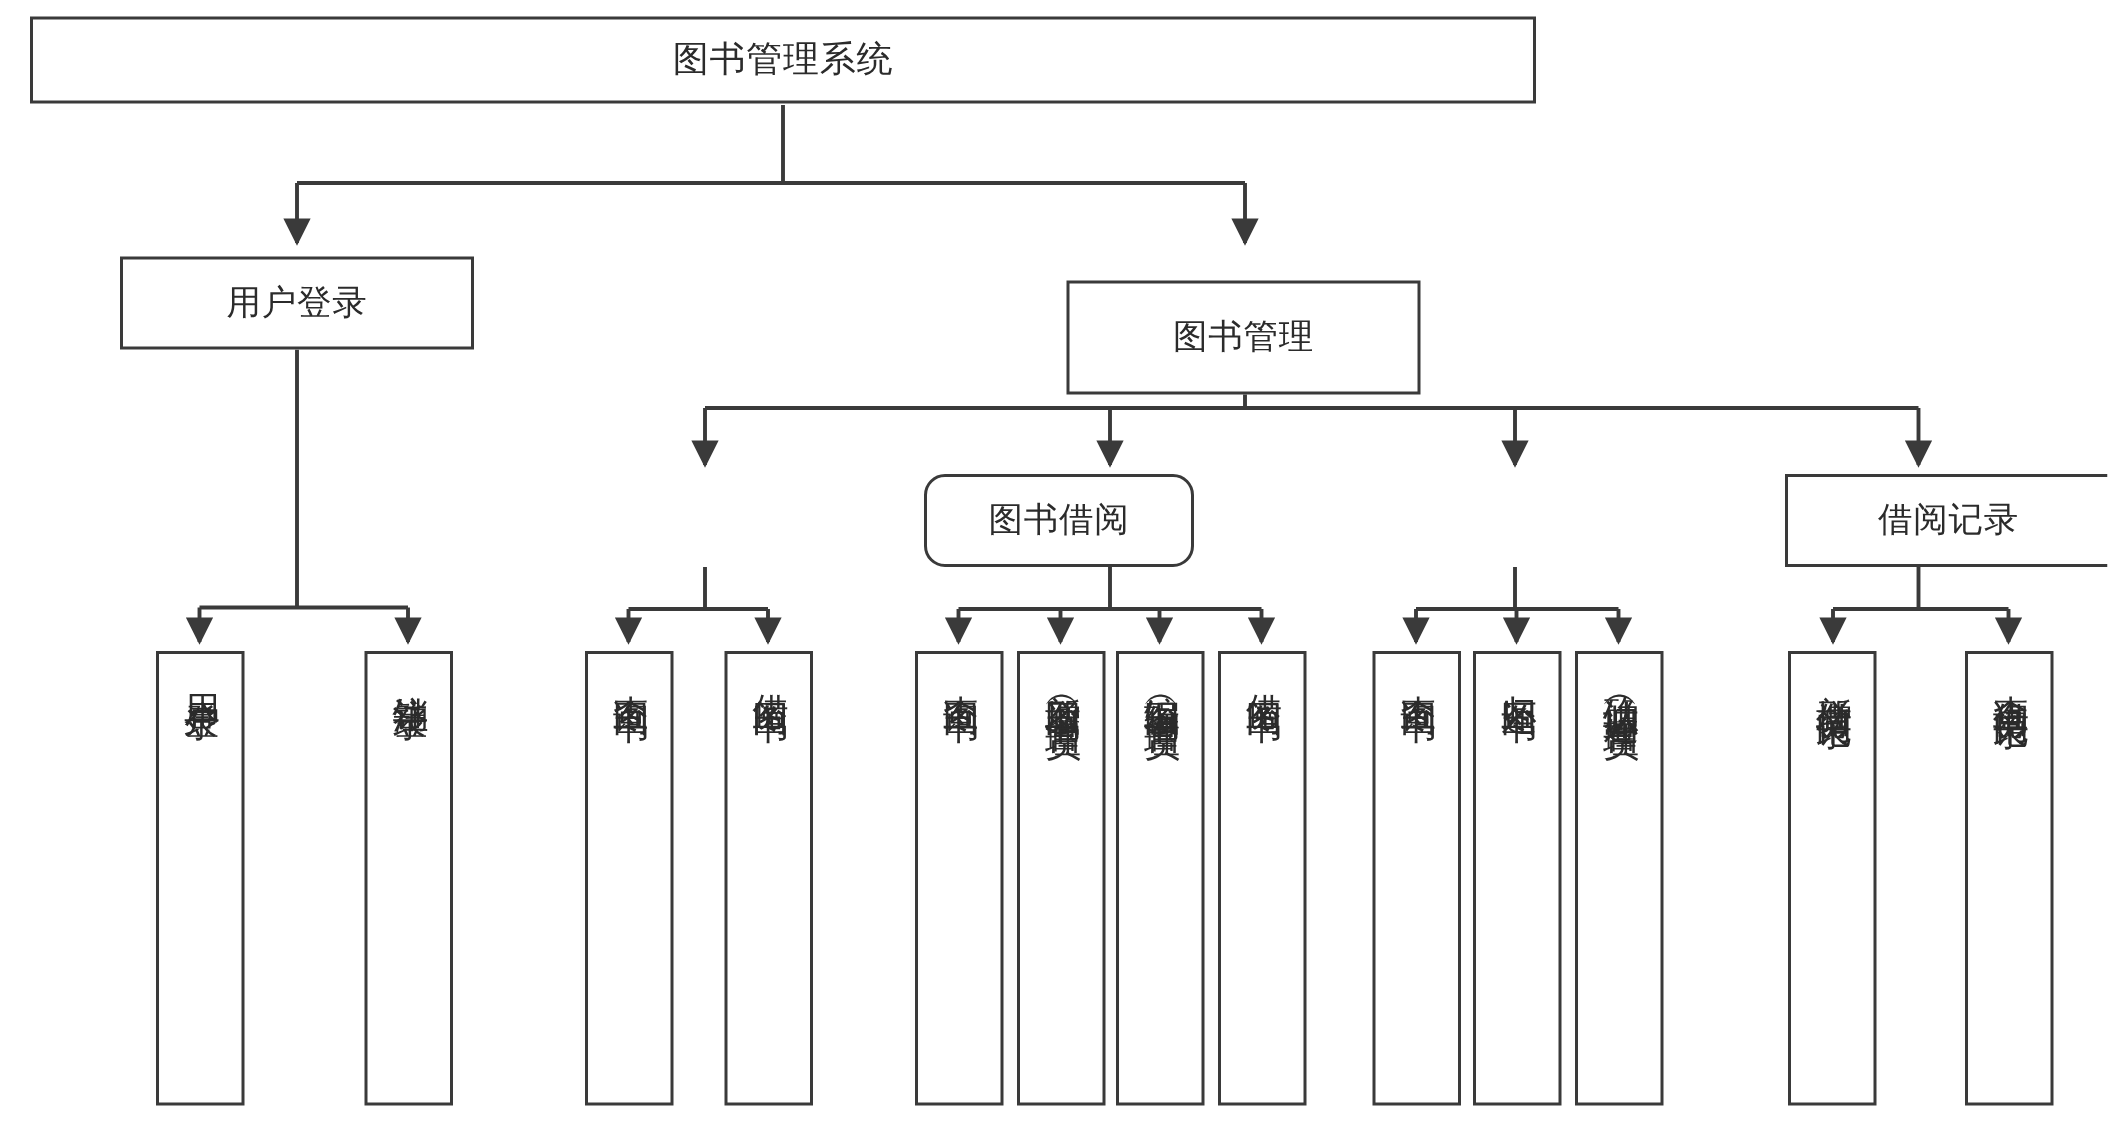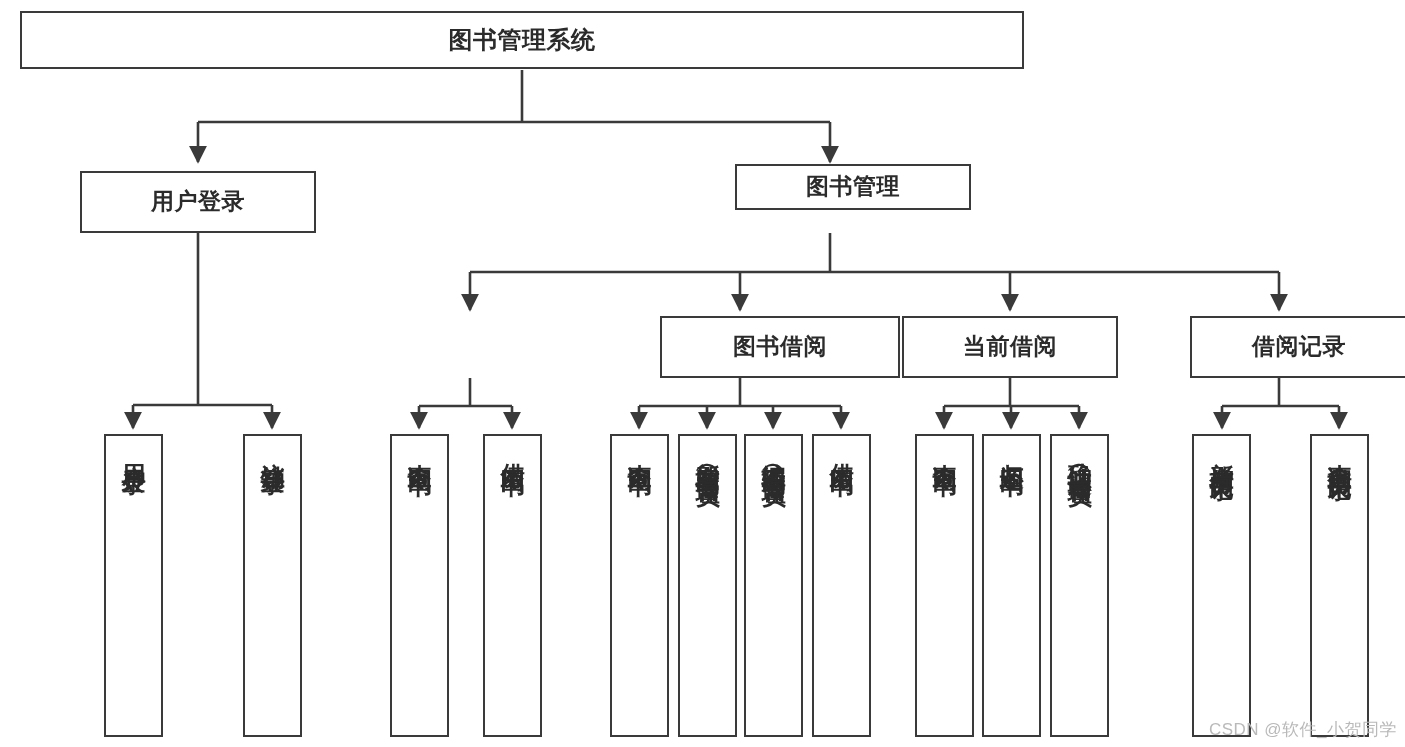--- a/index.html
+++ b/index.html
@@ -29,21 +29,20 @@
   .node {
     position: absolute;
     box-sizing: border-box;
     background: #ffffff;
     border: 2px solid #3a3a3a;
     display: flex;
     align-items: center;
     justify-content: center;
     color: #2b2b2b;
     z-index: 2;
-    font-weight: bold;
   }
   .node .lbl {
     display: block;
     text-align: center;
     line-height: 1.18;
     white-space: nowrap;
     letter-spacing: 0.5px;
   }
   
   .node.h .lbl {
@@ -137,29 +136,26 @@
     </g>
   </svg>
 
   <div class="node h root" style="left:20px; top:11px; width:1004px; height:58px;">
     <span class="lbl">图书管理系统</span>
   </div>
 
   <div class="node h" style="left:80px; top:171px; width:236px; height:62px;">
     <span class="lbl">用户登录</span>
   </div>
-  <div class="node h" style="left:711px; top:164px; width:236px; height:46px;margin-left:24px;">
+  <div class="node h" style="left:711px; top:187px; width:236px; height:76px;">
     <span class="lbl">图书管理</span>
   </div>
 
-  <div class="node h" style="left:660px; top:316px; width:240px; height:62px;">
+  <div class="node h" style="left:616px; top:316px; width:180px; height:62px;border-radius:14px;">
     <span class="lbl">图书借阅</span>
-  </div>
-  <div class="node h" style="left:902px; top:316px; width:216px; height:62px;">
-    <span class="lbl">当前借阅</span>
   </div>
   <div class="node h" style="left:1190px; top:316px; width:218px; height:62px;">
     <span class="lbl">借阅记录</span>
   </div>
 
   <div class="node v" style="left:104px; top:434px; width:59px; height:303px;">
     <span class="lbl">用户登录</span>
   </div>
   <div class="node v" style="left:243px; top:434px; width:59px; height:303px;">
     <span class="lbl">注销登录</span>
@@ -195,15 +191,14 @@
     <span class="lbl">确认归还（管理员）</span>
   </div>
 
   <div class="node v tall" style="left:1192px; top:434px; width:59px; height:303px;">
     <span class="lbl">新增借阅记录</span>
   </div>
   <div class="node v tall" style="left:1310px; top:434px; width:59px; height:303px;">
     <span class="lbl">查询借阅记录</span>
   </div>
 
-  <div id="watermark">CSDN @软件_小贺同学</div>
 
 </div>
 
 </body></html>

